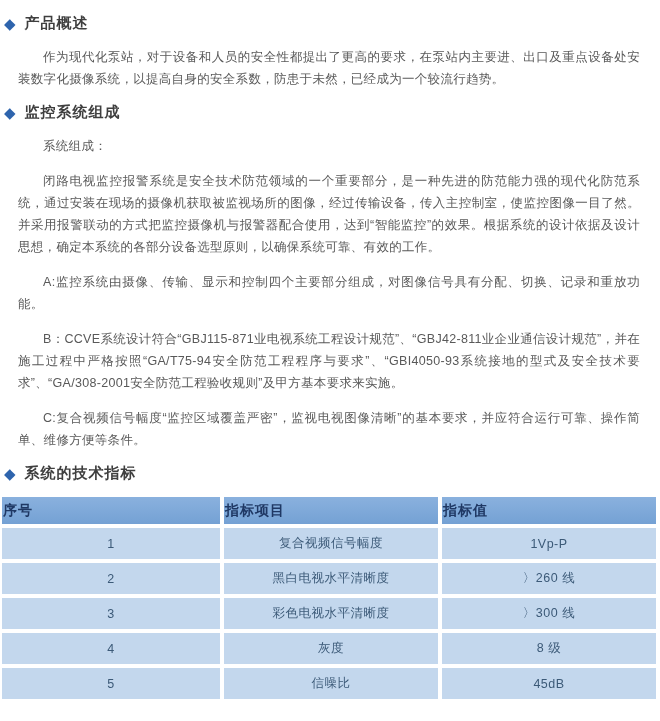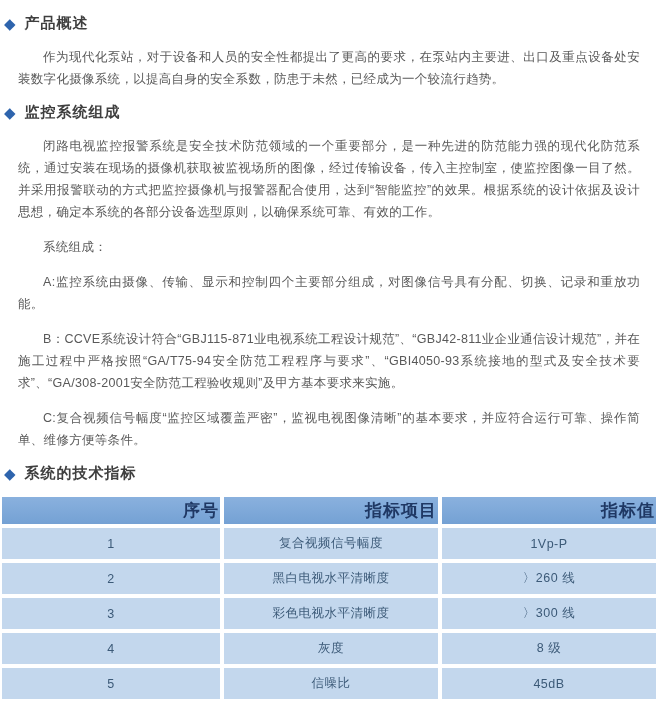--- a/index.html
+++ b/index.html
@@ -44,24 +44,24 @@
   table.spec {
     width: 100%;
     margin-top: 10px;
     border-collapse: separate;
     border-spacing: 0 4px;
     table-layout: fixed;
   }
   table.spec th {
     background: linear-gradient(#8ab1de, #74a1d4);
     color: #1f3864;
-    font-size: 17px;
+    font-size: 14px;
     font-weight: 600;
     height: 25px;
-    text-align: right;
+    text-align: left;
     letter-spacing: 1px;
   }
   table.spec td {
     background: #c3d7ed;
     color: #3c5a78;
     font-size: 12.5px;
     height: 29px;
     text-align: center;
     letter-spacing: 0.5px;
   }
@@ -78,22 +78,22 @@
   <div class="sec-heading">
     <span class="diamond">◆</span>
     <span>产品概述</span>
   </div>
   <p class="para">作为现代化泵站，对于设备和人员的安全性都提出了更高的要求，在泵站内主要进、出口及重点设备处安装数字化摄像系统，以提高自身的安全系数，防患于未然，已经成为一个较流行趋势。</p>
 
   <div class="sec-heading">
     <span class="diamond">◆</span>
     <span>监控系统组成</span>
   </div>
+  <p class="para">系统组成：</p>
   <p class="para">闭路电视监控报警系统是安全技术防范领域的一个重要部分，是一种先进的防范能力强的现代化防范系统，通过安装在现场的摄像机获取被监视场所的图像，经过传输设备，传入主控制室，使监控图像一目了然。并采用报警联动的方式把监控摄像机与报警器配合使用，达到“智能监控”的效果。根据系统的设计依据及设计思想，确定本系统的各部分设备选型原则，以确保系统可靠、有效的工作。</p>
-  <p class="para">系统组成：</p>
   <p class="para">A:监控系统由摄像、传输、显示和控制四个主要部分组成，对图像信号具有分配、切换、记录和重放功能。</p>
   <p class="para">B：CCVE系统设计符合“GBJ115-871业电视系统工程设计规范”、“GBJ42-811业企业通信设计规范”，并在施工过程中严格按照“GA/T75-94安全防范工程程序与要求”、“GBI4050-93系统接地的型式及安全技术要求”、“GA/308-2001安全防范工程验收规则”及甲方基本要求来实施。</p>
   <p class="para">C:复合视频信号幅度“监控区域覆盖严密”，监视电视图像清晰”的基本要求，并应符合运行可靠、操作简单、维修方便等条件。</p>
 
   <div class="sec-heading">
     <span class="diamond">◆</span>
     <span>系统的技术指标</span>
   </div>
 
   <table class="spec">

